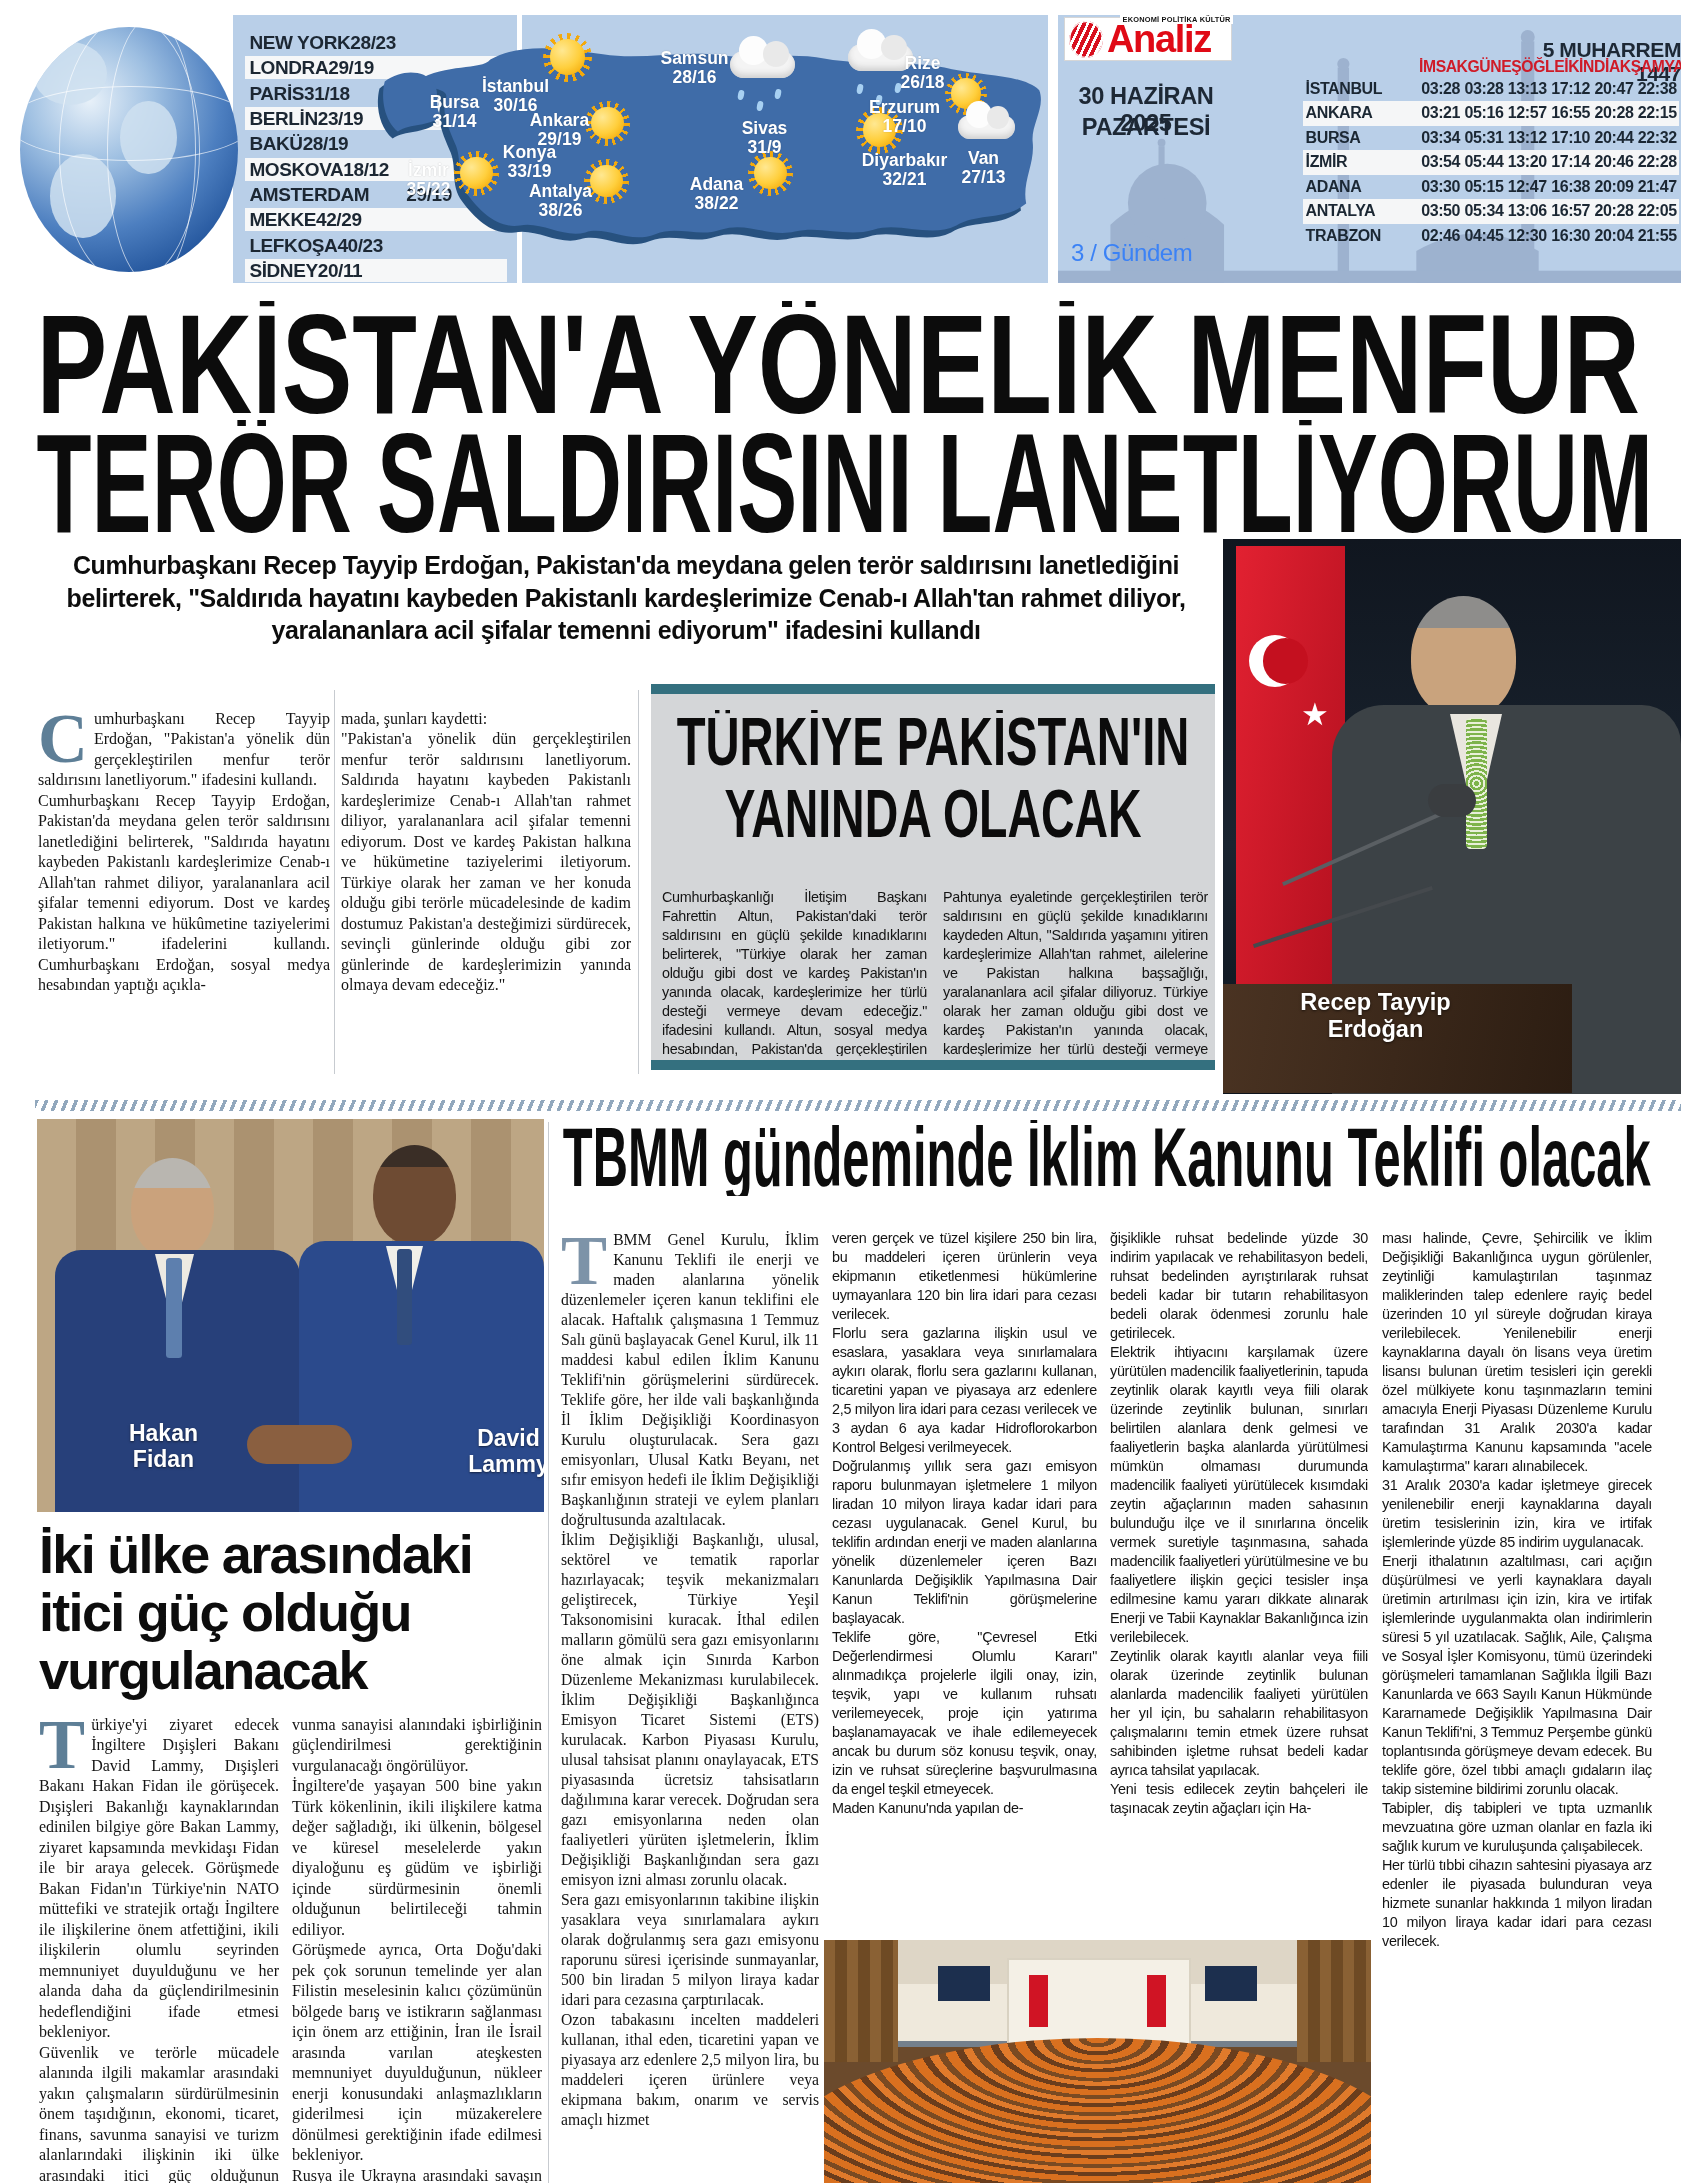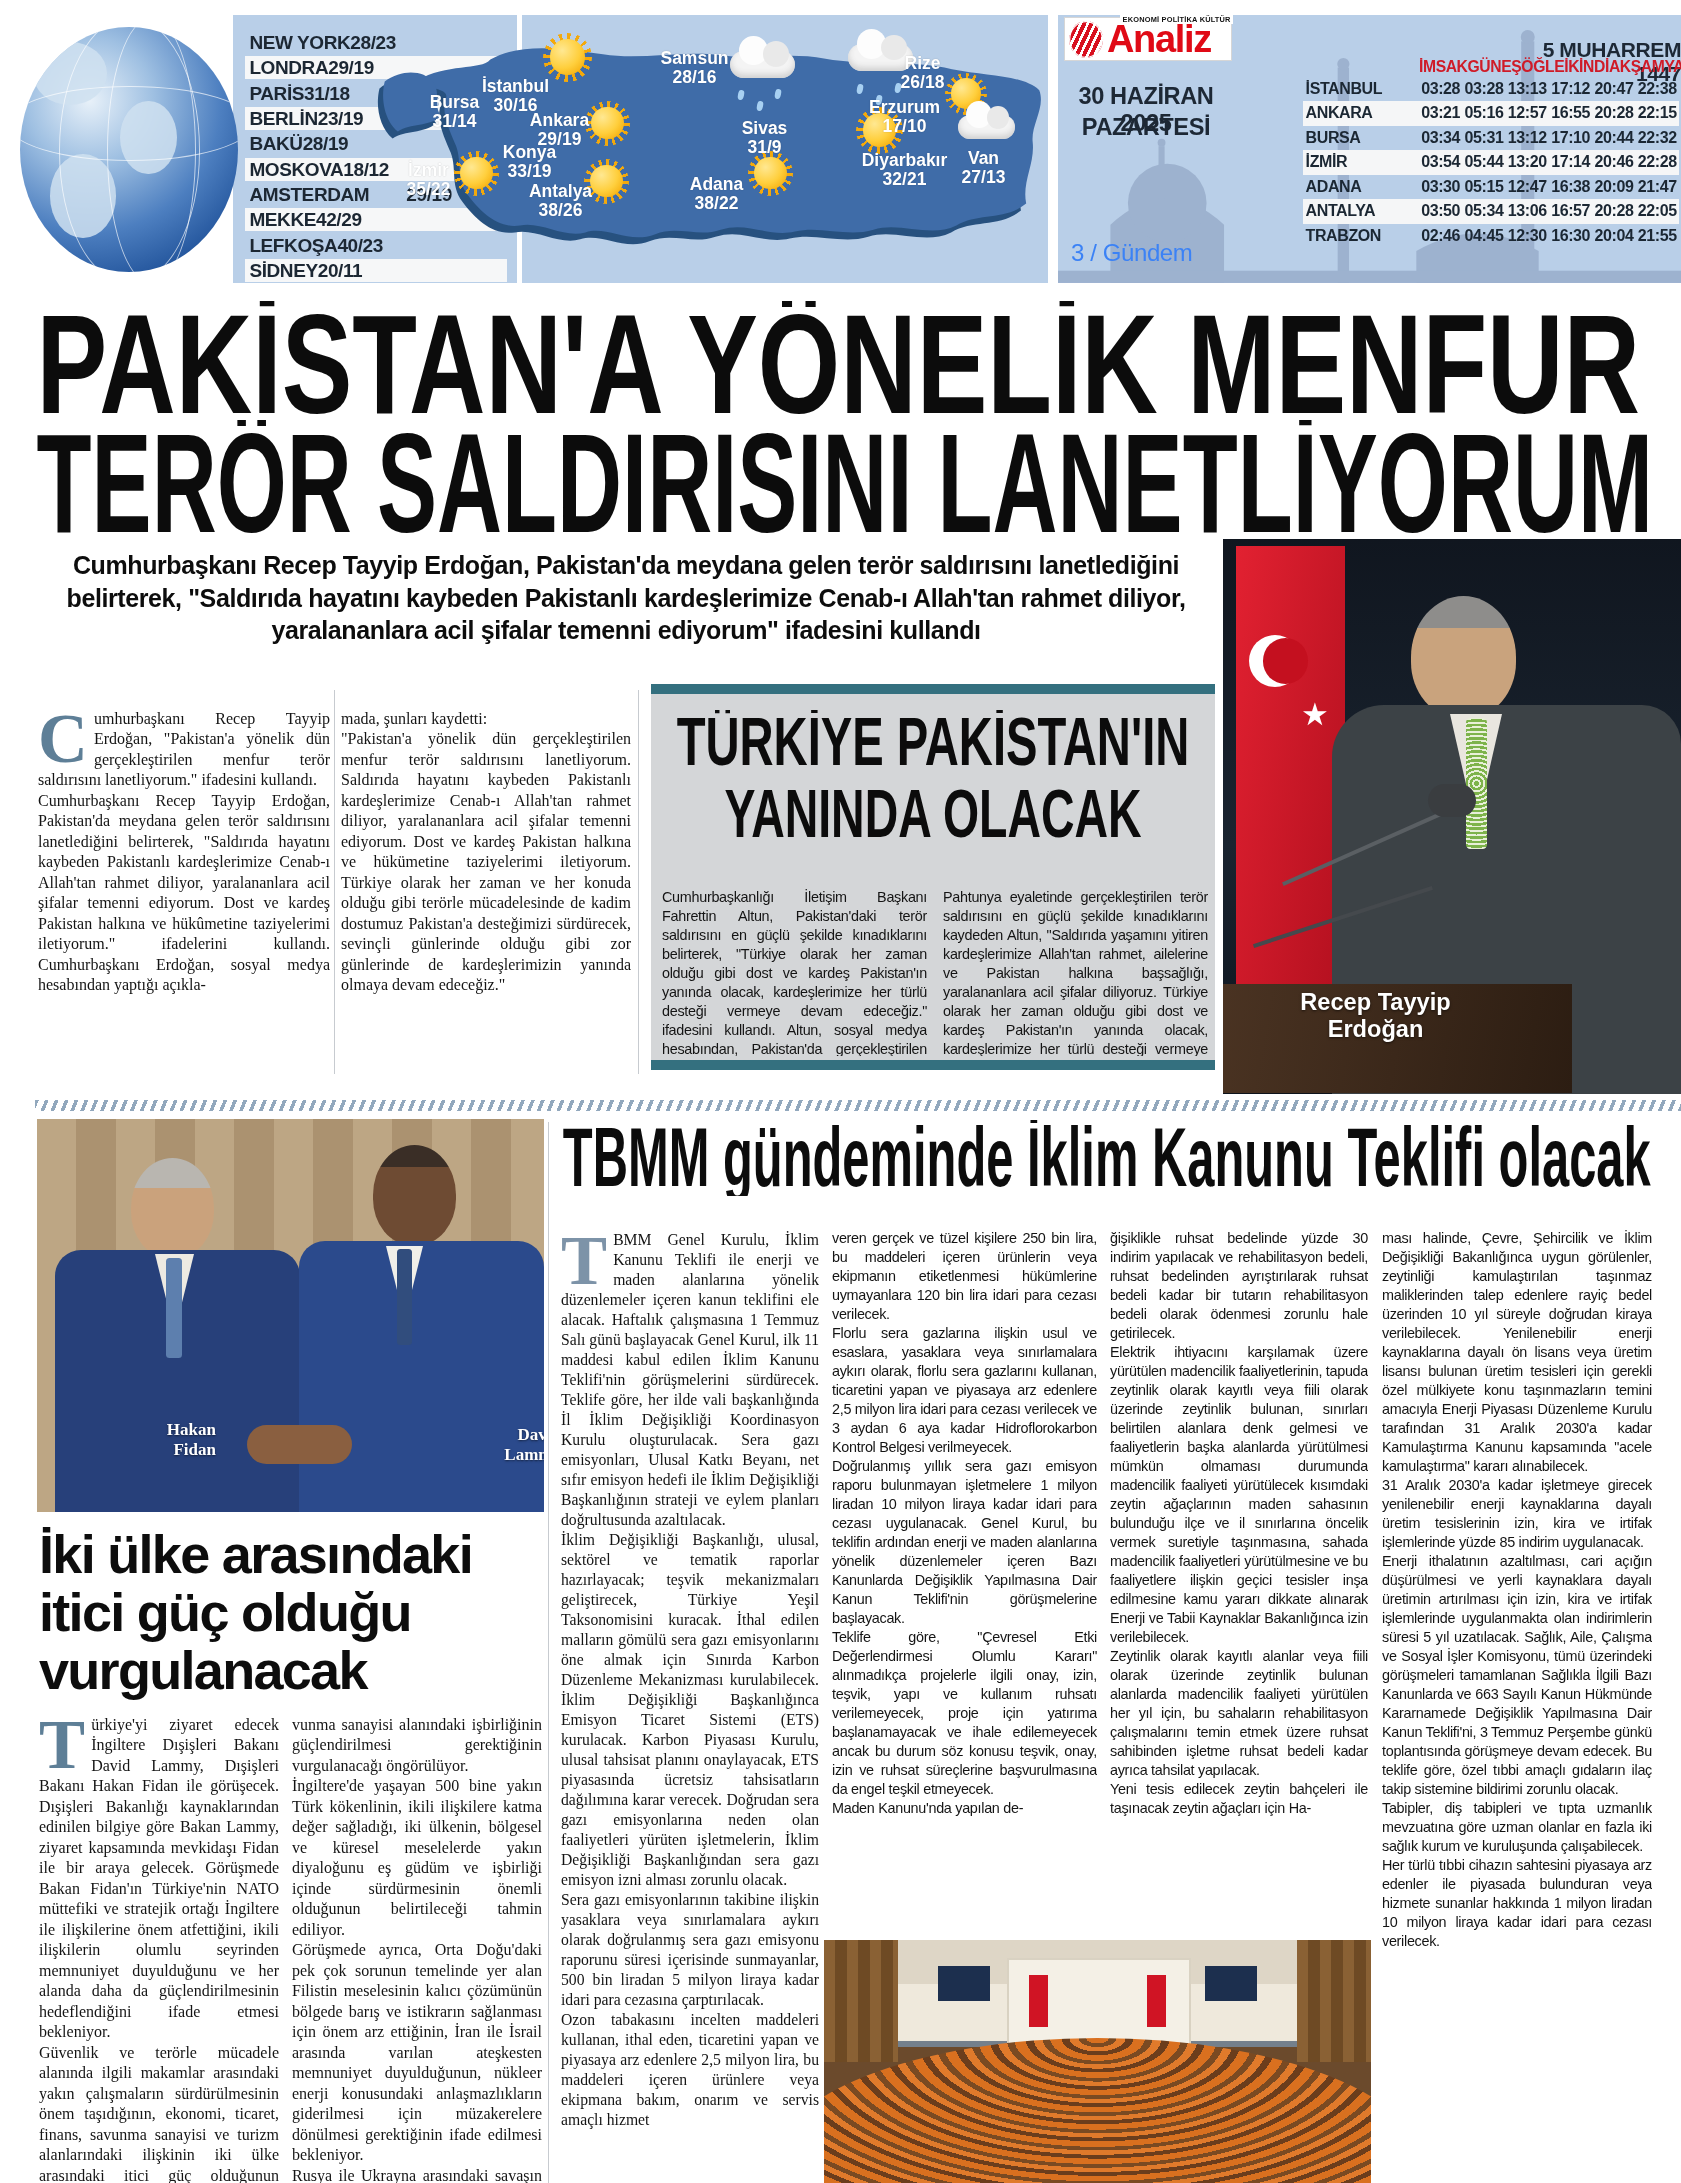--- a/index.html
+++ b/index.html
@@ -56,22 +56,22 @@
   .star{position:absolute;color:#fff;font-size:31px;}
   .caption{position:absolute;color:#fff;font-weight:bold;text-align:center;white-space:pre-line;
            text-shadow:0 0.9px 2.6px rgba(0,0,0,.6);}
   .ph-fidan{background:repeating-linear-gradient(90deg,#bda684 0 39px,#ab9270 39px 79px);overflow:hidden;}
   .suit{position:absolute;background:#233a66;border-radius:26px 26px 0 0;}
   .head-skin{position:absolute;border-radius:50% 50% 46% 46%;}
   .ph-parl{background:linear-gradient(180deg,#ded6c6 0 14%,#efe9dc 14% 32%,#74808c 32% 34%,#6b4a2c 34% 100%);overflow:hidden;}
   .arcs{position:absolute;left:-10%;width:120%;border-radius:50% 50% 0 0;
     background:repeating-radial-gradient(ellipse 100% 120% at 50% 0%, #d9701f 0 11.4px, #7a4a22 11.4px 19px, #e07a2b 19px 28px, #6b3d1c 28px 36px);}
   .woodcol{position:absolute;background:repeating-linear-gradient(90deg,#8a6134 0 11.4px,#6e4a24 11.4px 23px);}
-  .plabel{position:absolute;color:#fff;font-weight:bold;font-size:17px;line-height:1.15;text-align:right;
-          white-space:pre-line;text-shadow:0 0.9px 2.2px rgba(0,0,0,.55);font-family:Liberation Serif, serif;}
+  .plabel{position:absolute;color:#fff;font-weight:bold;font-size:23px;line-height:1.15;text-align:center;
+          white-space:pre-line;text-shadow:0 0.9px 2.2px rgba(0,0,0,.55);}
   
   .logobox{position:absolute;background:#fff;border:0.4px solid #d6d6d6;display:flex;align-items:center;}
   .brand{color:#e00a16;font-weight:bold;font-size:38px;letter-spacing:-1.3px;line-height:1;}
   .tagline{position:absolute;font-size:7.4px;font-weight:bold;color:#111;background:#fff;padding:0 2.6px;letter-spacing:0.2px;}
   .logoicon{width:34px;height:37px;margin:0 3.5px 0 4.4px;border-radius:50%;
      background:repeating-linear-gradient(115deg,#d8101f 0 3.9px,#fff 3.9px 6.5px);
      box-shadow:inset 0 0 0 1.3px #fff;}
   .datebig{font-weight:bold;font-size:23.6px;color:#1d2835;letter-spacing:-0.4px;text-align:center;}
   .gundem{color:#3b82f6;font-weight:normal;font-size:24px;letter-spacing:-0.4px;}
   .muharrem{font-weight:bold;font-size:21px;color:#1d2835;letter-spacing:-0.4px;}

